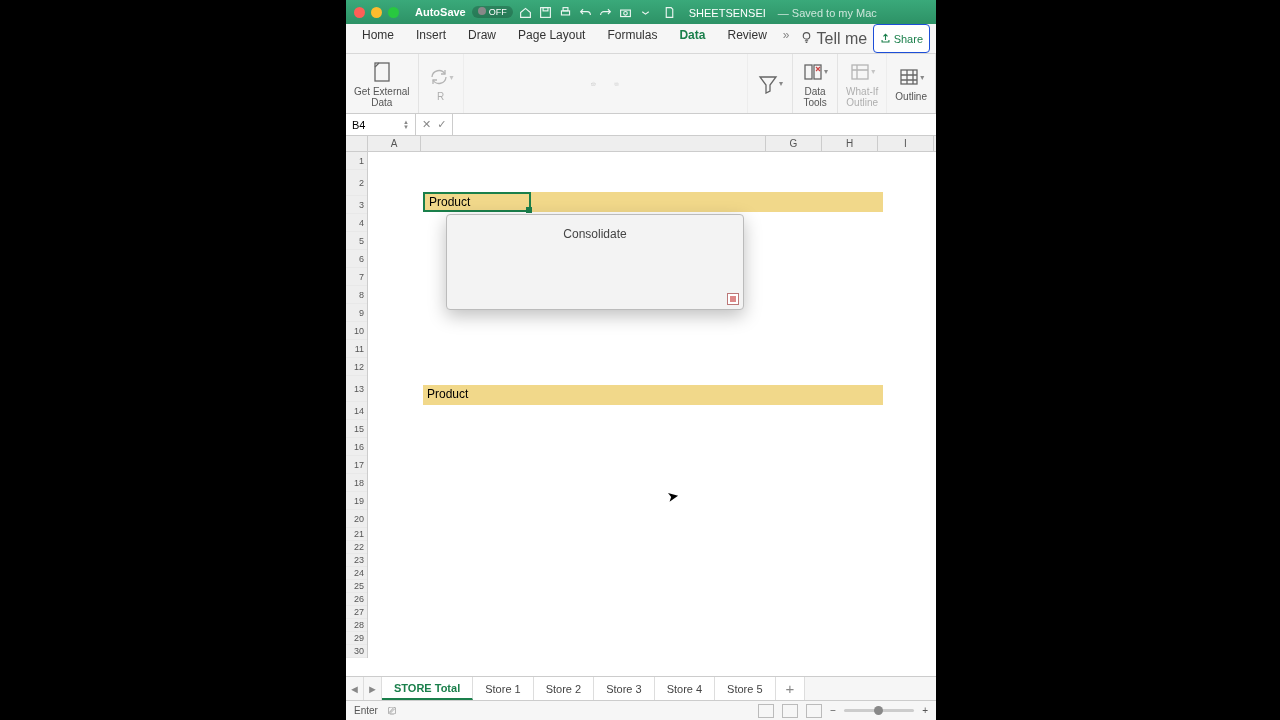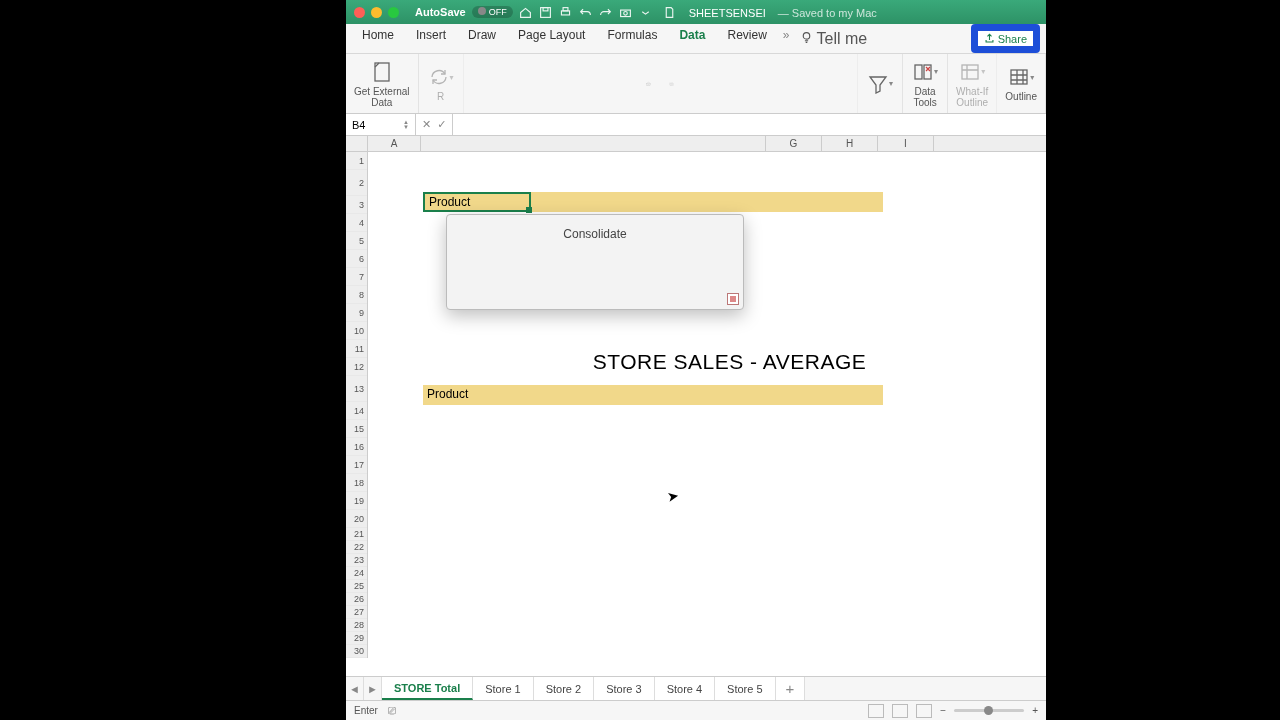--- a/index.html
+++ b/index.html
@@ -1,36 +1,36 @@
 <!DOCTYPE html>
 <html><head>
 <meta charset="utf-8">
 <style>
 * { margin:0; padding:0; box-sizing:border-box; font-family:-apple-system,BlinkMacSystemFont,"Segoe UI",sans-serif; }
 body { background:#000; width:1280px; height:720px; overflow:hidden; position:relative; }
-.app { position:absolute; left:346px; top:0; width:700px; height:720px; background:#fca5a5; display:flex; flex-direction:column; }
+.app { position:absolute; left:346px; top:0; width:590px; height:720px; background:#fca5a5; display:flex; flex-direction:column; }
 .titlebar { height:24px; background:linear-gradient(#3aa97a,#2d9266); display:flex; align-items:center; padding:0 8px; color:#fff; font-size:11px; gap:6px; }
 .traffic { display:flex; gap:6px; margin-right:10px; }
 .tl { width:11px; height:11px; border-radius:50%; }
 .tl.r { background:#ff5f57; } .tl.y { background:#febc2e; } .tl.g { background:#28c840; }
 .titlebar .lbl { font-weight:600; }
 .as-toggle { display:inline-flex; align-items:flex-start; background:rgba(0,0,0,.2); border-radius:8px; padding:1px 6px; font-size:9px; gap:3px; }
 .as-dot { width:8px; height:8px; border-radius:50%; background:#888; }
 .ticon { width:14px; height:14px; display:inline-flex; align-items:center; justify-content:center; opacity:.9; }
 .ticon svg { width:13px; height:13px; fill:none; stroke:#fff; stroke-width:1.4; }
 .docname { margin-left:4px; display:flex; align-items:flex-end; gap:12px; }
 .docname .sub { opacity:.75; }
 .ribbon-tabs { height:30px; background:#f6f6f6; border-bottom:1px solid #d8d8d8; display:flex; padding:0 6px; font-size:12px; color:#333; gap:2px; }
 .rtab { padding:4px 10px; border-radius:3px; cursor:default; }
 .rtab.active { color:#1a7f4b; font-weight:600; position:relative; }
 .rtab.active::after { content:""; position:absolute; left:6px; right:6px; bottom:-6px; height:2px; background:#1a7f4b; }
 .rtab.more { padding:4px 4px; color:#888; }
 .tellme { display:flex; align-items:center; gap:4px; color:#555; font-size:16px; margin-left:4px; }
 .bulb svg { width:13px; height:13px; fill:none; stroke:#555; stroke-width:1.4; }
-.sharebtn { margin-left:auto; border:7px solid #1d4ed8; border-radius:4px; padding:2px 6px; font-size:11px; color:#1a7f4b; display:flex; align-items:center; gap:3px; background:#fff; }
+.sharebtn { margin-left:auto; border:1px solid #1d4ed8; border-radius:4px; padding:2px 6px; font-size:11px; color:#1a7f4b; display:flex; align-items:center; gap:3px; background:#fff; }
 .ribbon { height:60px; background:#f6f6f6; border-bottom:1px solid #ccc; display:flex; align-items:stretch; position:relative; }
 .rgroup { display:flex; flex-direction:column; align-items:center; justify-content:center; padding:0 8px; border-right:1px solid #e3e3e3; font-size:10px; color:#555; gap:2px; }
 .rgroup .ic { width:28px; height:24px; display:flex; align-items:center; justify-content:center; }
 .rgroup svg { fill:none; stroke:#666; stroke-width:1.3; }
 .dd { font-size:8px; color:#888; }
 .rgroup.dim { opacity:.45; }
 .formbar { height:22px; border-bottom:1px solid #ccc; display:flex; align-items:center; font-size:11px; background:#fff; }
 .namebox { width:70px; border-right:1px solid #ccc; padding:0 6px; height:100%; display:flex; align-items:center; justify-content:space-between;}
 .nbarrow { display:flex; flex-direction:column; font-size:6px; color:#888; line-height:5px;}
 .fbicons { display:flex; gap:6px; padding:0 6px; color:#888; border-right:1px solid #ccc; height:100%; align-items:center;}
@@ -283,21 +283,20 @@
         <div class="rh" style="height:13px">27</div>
         <div class="rh" style="height:13px">28</div>
         <div class="rh" style="height:13px">29</div>
         <div class="rh" style="height:13px">30</div>
       </div>
     <div class="cells">
       <div class="band band1"></div>
       <div class="activecell">
           <span>Product</span>
         </div>
-      <div class="title2">STORE SALES - AVERAGE</div>
       <div class="band band2"></div>
       <div class="prodlabel">Product</div>
       <div class="cursor">➤</div>
     </div>
     <div class="consolidate-pop">
       <div class="ptitle">Consolidate</div>
       <div class="xpand"></div>
     </div>
   </div>
 

